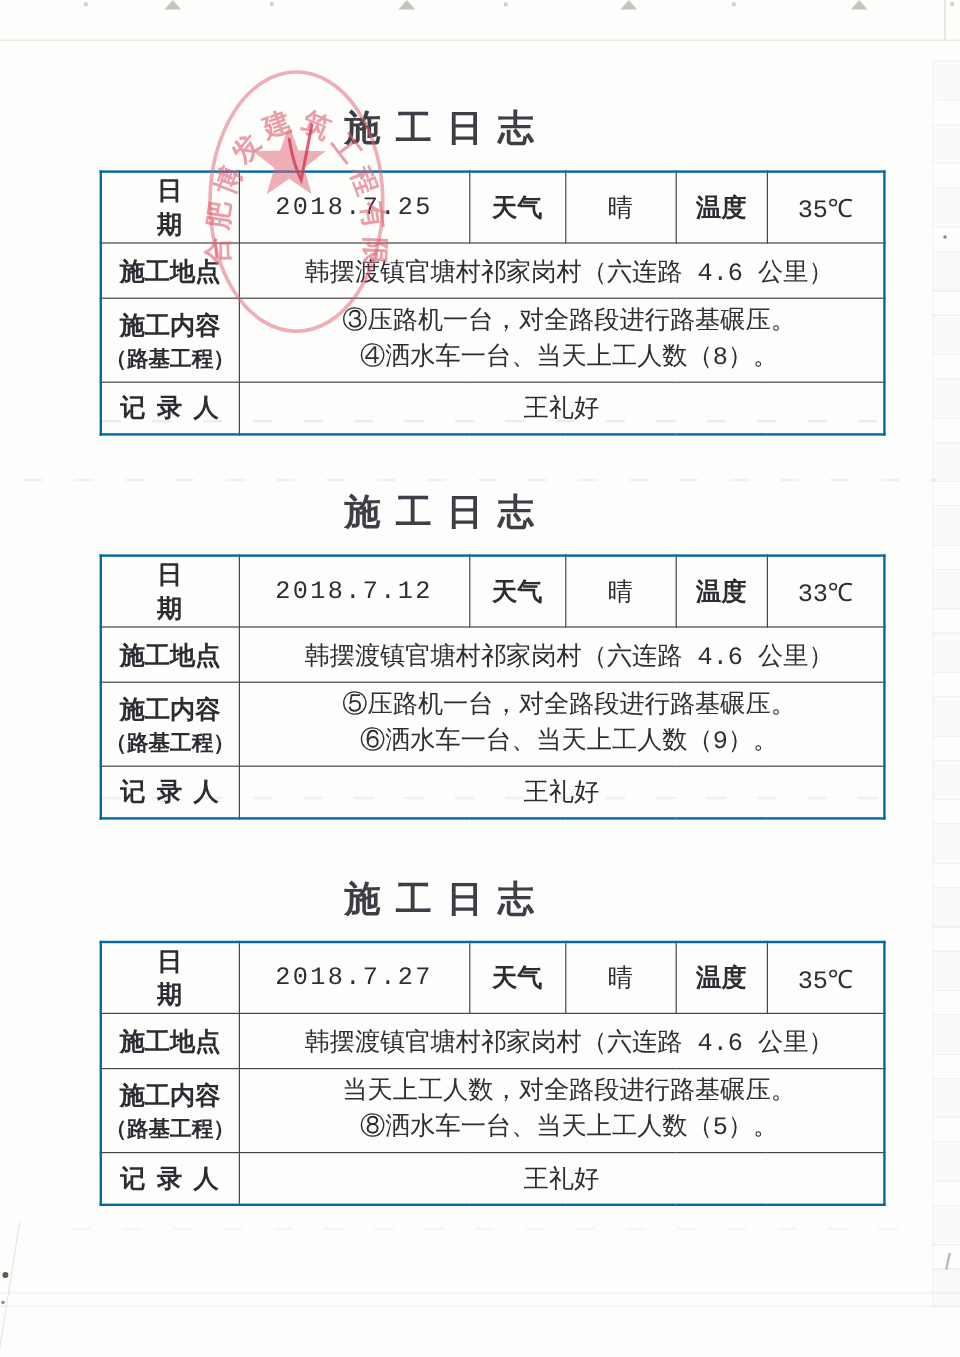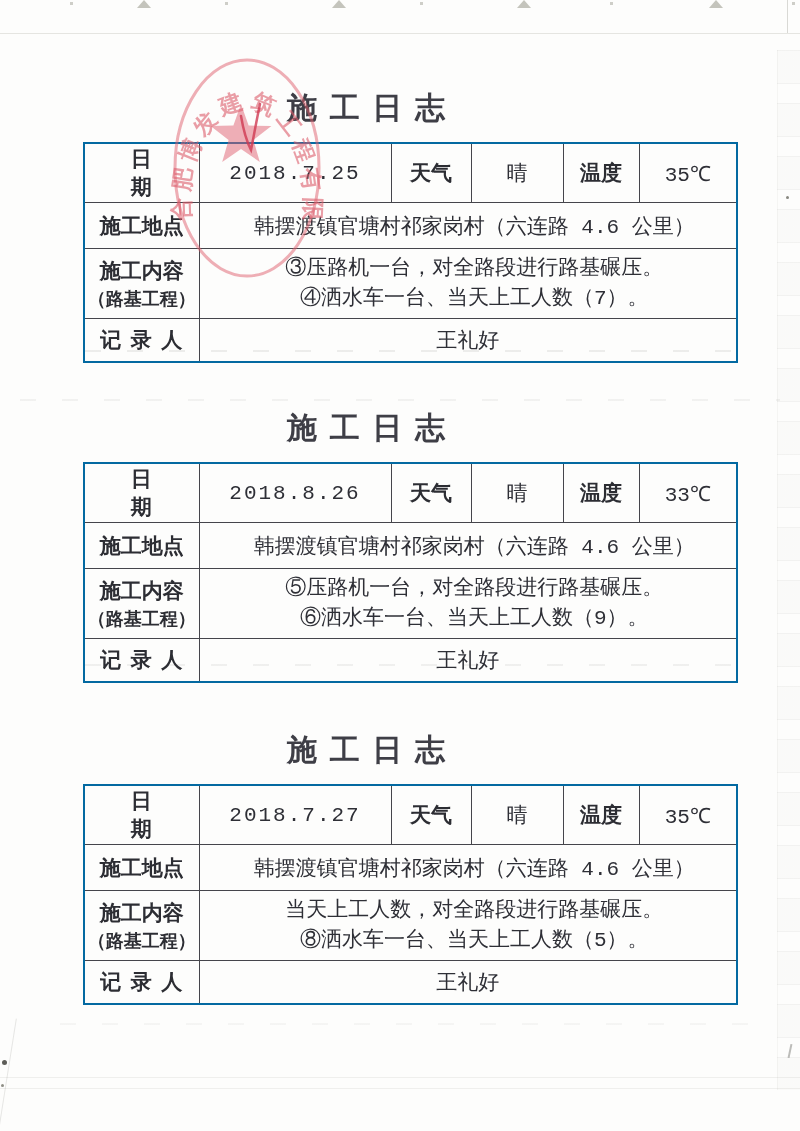--- a/index.html
+++ b/index.html
@@ -130,21 +130,21 @@
         <td class="lbl">施工地点</td>
         <td class="val left" colspan="5">韩摆渡镇官塘村祁家岗村（六连路 4.6 公里）</td>
       </tr>
       <tr class="r3">
         <td class="lbl">
           <div class="main">施工内容</div>
           <div class="sub">（路基工程）</div>
         </td>
         <td class="val left content" colspan="5">
           <div>③压路机一台，对全路段进行路基碾压。</div>
-          <div>④洒水车一台、当天上工人数（7）。</div>
+          <div>④洒水车一台、当天上工人数（8）。</div>
         </td>
       </tr>
       <tr class="r4">
         <td class="lbl sp-rec">记录人</td>
         <td class="val" colspan="5">王礼好</td>
       </tr>
     </tbody>
       </table>
   </section>
 
@@ -155,21 +155,21 @@
           <col style="width:115px">
           <col style="width:192px">
           <col style="width:80px">
           <col style="width:92px">
           <col style="width:76px">
           <col style="width:98px">
         </colgroup>
       <tbody>
           <tr class="r1">
         <td class="lbl sp-date">日期</td>
-        <td class="val date">2018.8.26</td>
+        <td class="val date">2018.7.12</td>
         <td class="lbl">天气</td>
         <td class="val">晴</td>
         <td class="lbl">温度</td>
         <td class="val">33℃</td>
       </tr>
       <tr class="r2">
         <td class="lbl">施工地点</td>
         <td class="val left" colspan="5">韩摆渡镇官塘村祁家岗村（六连路 4.6 公里）</td>
       </tr>
       <tr class="r3">

